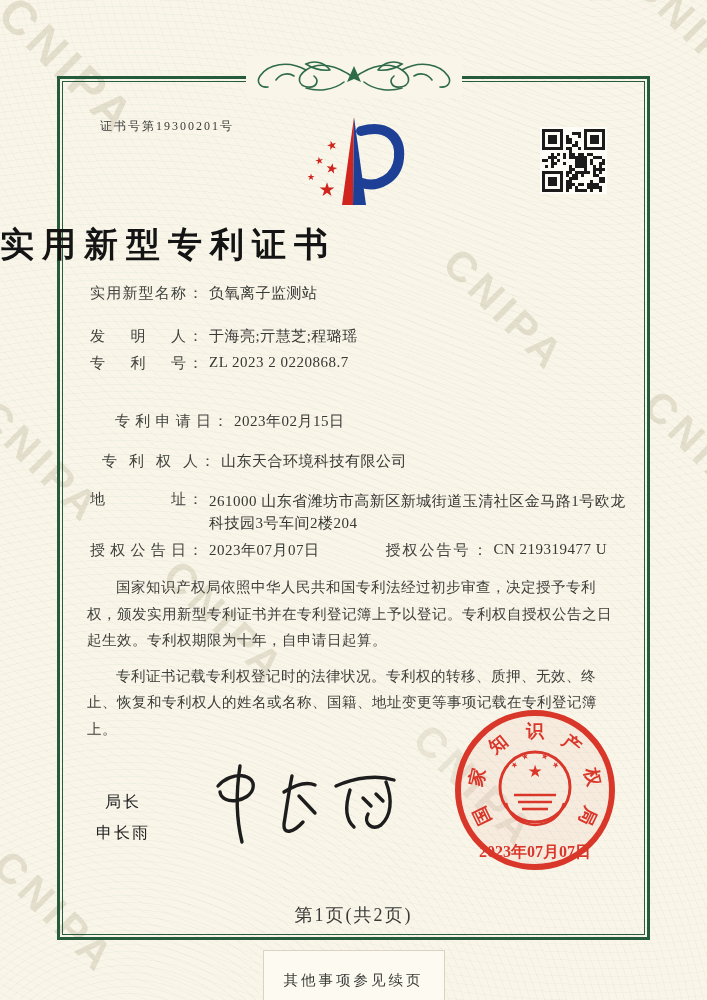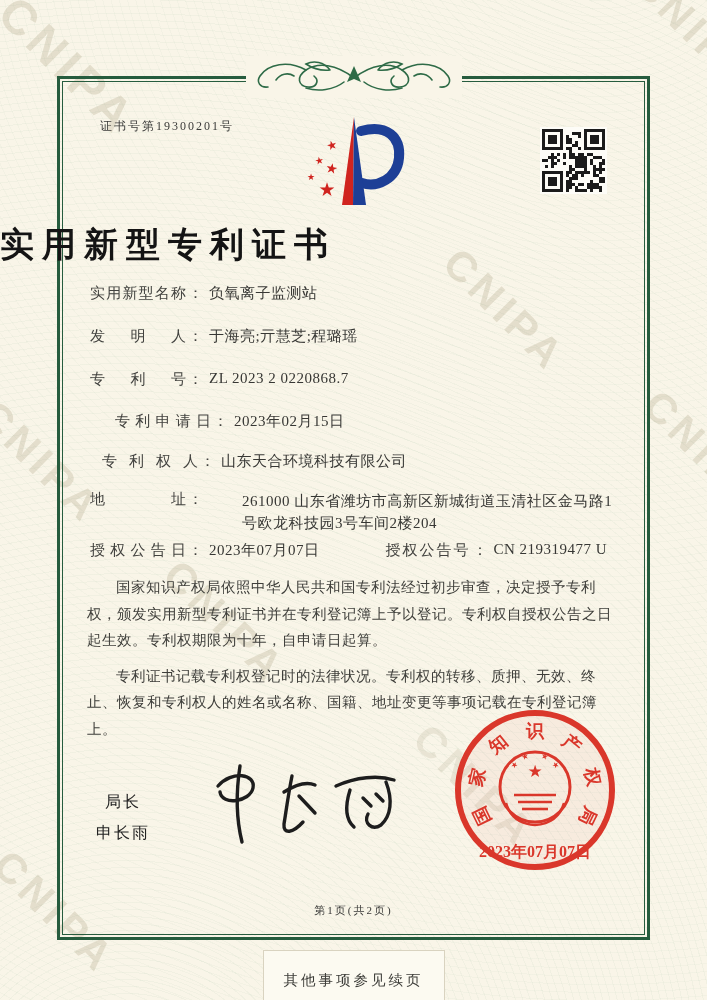--- a/index.html
+++ b/index.html
@@ -28,30 +28,30 @@
   .logo{position:absolute;left:287px;top:103px;}
   .qr{position:absolute;left:540px;top:127px;background:#fdfcf7;padding:2px;}
   .title{
     position:absolute;left:0;right:0;top:222px;text-align:left;
     font-size:34px;font-weight:700;letter-spacing:8px;color:#141414;
   }
   .field-row{position:absolute;left:90px;right:80px;font-size:15px;display:flex;align-items:flex-start;}
   .f-label{display:inline-block;width:96px;text-align:justify;text-align-last:justify;flex:none;color:#42423f;}
   .f-colon{flex:none;margin:0 6px 0 2px;color:#42423f;}
   .f-value{color:#373734;letter-spacing:0.5px;}
-  .addr-value{max-width:452px;line-height:22px;margin-left:33px;}
+  .addr-value{max-width:452px;line-height:22px;}
   .pair2{display:flex;margin-left:66px;}
   .pair2 .f-label2{flex:none;letter-spacing:2px;color:#42423f;}
   .paras{position:absolute;left:87px;right:84px;top:574px;font-size:14.5px;line-height:26.5px;color:#3e3e3a;}
   .paras p{margin:0 0 9px 0;text-indent:2em;letter-spacing:0.5px;}
   .signer{position:absolute;left:96px;top:792px;font-family:"Liberation Sans","DejaVu Sans",sans-serif;font-size:16px;color:#222;text-align:center;}
   .signer div{margin-bottom:10px;letter-spacing:2px;}
   .signature{position:absolute;left:188px;top:752px;}
   .seal{position:absolute;left:450px;top:705px;opacity:0.93;}
-  .page-number{position:absolute;left:0;right:0;top:903px;text-align:center;font-size:11px;letter-spacing:2px;color:#3a3a38;}
+  .page-number{position:absolute;left:0;right:0;top:903px;text-align:center;font-size:18px;letter-spacing:2px;color:#3a3a38;}
   .note{
     position:absolute;left:50%;top:950px;transform:translateX(-50%);
     font-size:14.5px;letter-spacing:3px;color:#3c3c38;
     background:#fcfaf1;border:1px solid #d9d3c0;padding:20px 20px;white-space:nowrap;
   }
 </style>
 </head>
 <body>
 
 <div class="page">
@@ -332,21 +332,21 @@
     <div class="field-row" style="top:284px;">
       <span class="f-label">实用新型名称</span>
       <span class="f-colon">：</span>
       <span class="f-value">负氧离子监测站</span>
     </div>
     <div class="field-row" style="top:327px;">
       <span class="f-label">发明人</span>
       <span class="f-colon">：</span>
       <span class="f-value">于海亮;亓慧芝;程璐瑶</span>
     </div>
-    <div class="field-row" style="top:370px;">
+    <div class="field-row" style="top:354px;">
       <span class="f-label">专利号</span>
       <span class="f-colon">：</span>
       <span class="f-value">ZL 2023 2 0220868.7</span>
     </div>
     <div class="field-row" style="top:412px;margin-left:25px;">
       <span class="f-label">专利申请日</span>
       <span class="f-colon">：</span>
       <span class="f-value">2023年02月15日</span>
     </div>
     <div class="field-row" style="top:452px;margin-left:12px;">

